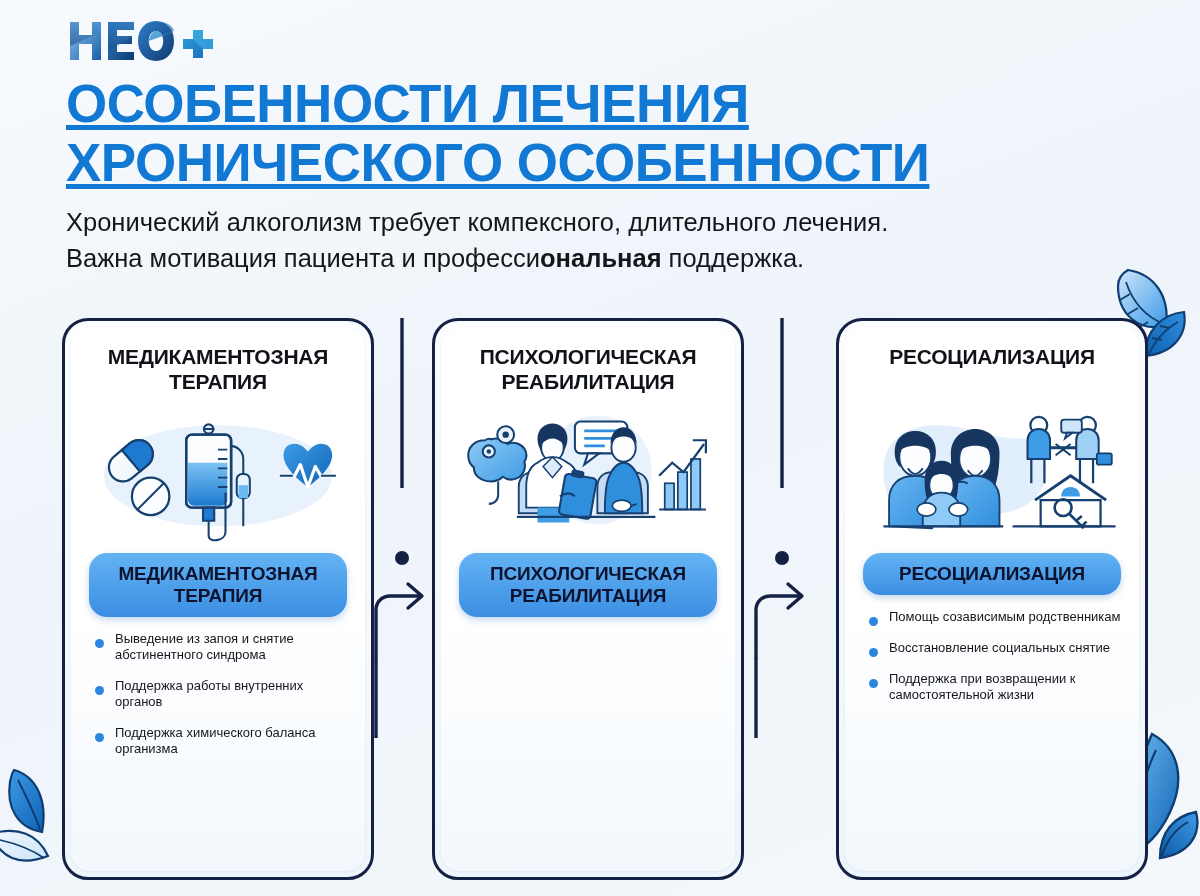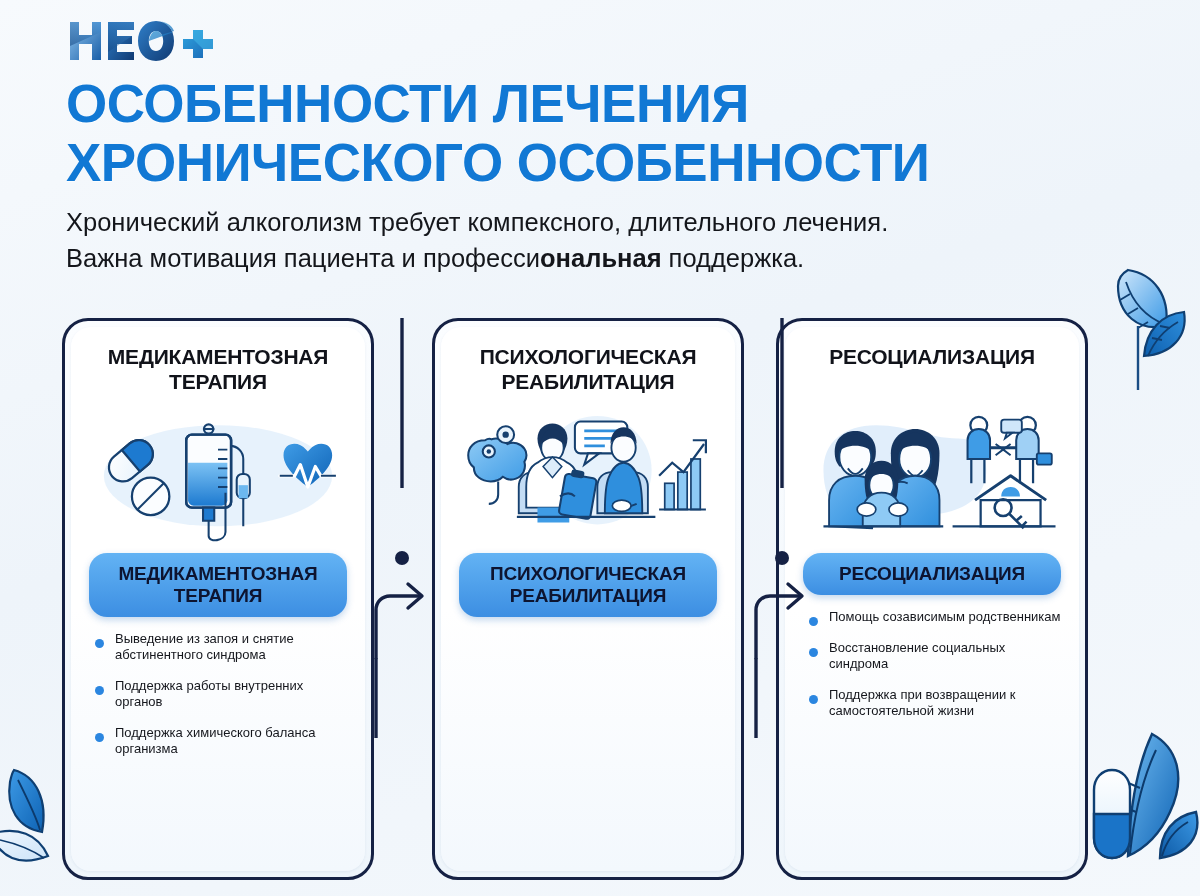--- a/index.html
+++ b/index.html
@@ -26,20 +26,21 @@
   .title {
     position: absolute;
     left: 66px; top: 74px;
     width: 1080px;
     font-size: 53px;
     font-weight: 700;
     line-height: 1.12;
     letter-spacing: -0.5px;
     color: #1178d4;
     text-shadow: 0 1px 0 rgba(255,255,255,.8);
+    text-decoration: underline;
   }
   .title-line { display: block; white-space: nowrap; }
 
   .subtitle {
     position: absolute;
     left: 66px; top: 204px;
     width: 1060px;
     font-size: 25.5px;
     line-height: 1.42;
     color: #14161b;
@@ -56,21 +57,21 @@
   
   .cards {
     position: absolute;
     left: 0; top: 318px;
     width: 1200px; height: 570px;
   }
 
   .card-slot { position: absolute; top: 0; width: 312px; height: 562px; }
   .slot-1 { left: 62px; }
   .slot-2 { left: 432px; }
-  .slot-3 { left: 776px; }
+  .slot-3 { left: 836px; }
 
   .card-frame {
     position: absolute;
     inset: 0;
     border: 3px solid #152144;
     border-radius: 26px;
     background: linear-gradient(175deg, #fbfdff 0%, #eef5fb 100%);
   }
 
   .card-inner {
@@ -427,21 +428,21 @@
             <path d="M192 104h64v28h-64z" fill="none" stroke="#16406f" stroke-width="2.4"></path>
             <path d="M214 100c0-6 4-10 10-10s10 4 10 10z" fill="#3f9ce6"></path>
             <circle cx="216" cy="112" r="9" fill="none" stroke="#16406f" stroke-width="2.8"></circle>
             <path d="M222 118l16 16M230 126l6-5M236 132l5-5" fill="none" stroke="#16406f" stroke-width="2.8"></path>
             <path d="M162 132h110" stroke="#16406f" stroke-width="2.4"></path>
           </svg>
         </div>
         <div class="pill">РЕСОЦИАЛИЗАЦИЯ</div>
         <ul class="bullets">
           <li>Помощь созависимым родственникам</li>
-          <li>Восстановление социальных синдрома</li>
+          <li>Восстановление социальных снятие</li>
           <li>Поддержка при возвращении к самостоятельной жизни</li>
         </ul>
       </div>
     </div>
 
     <div class="connector conn-1">
       <svg width="64" height="420" viewBox="0 0 64 420">
         <path d="M30 0v170" stroke="#152144" stroke-width="3.4" fill="none"></path>
         <circle cx="30" cy="240" r="7" fill="#152144"></circle>
         <path d="M4 340v-48c0-8 6-14 14-14h30" fill="none" stroke="#152144" stroke-width="3.4" stroke-linecap="round"></path>

